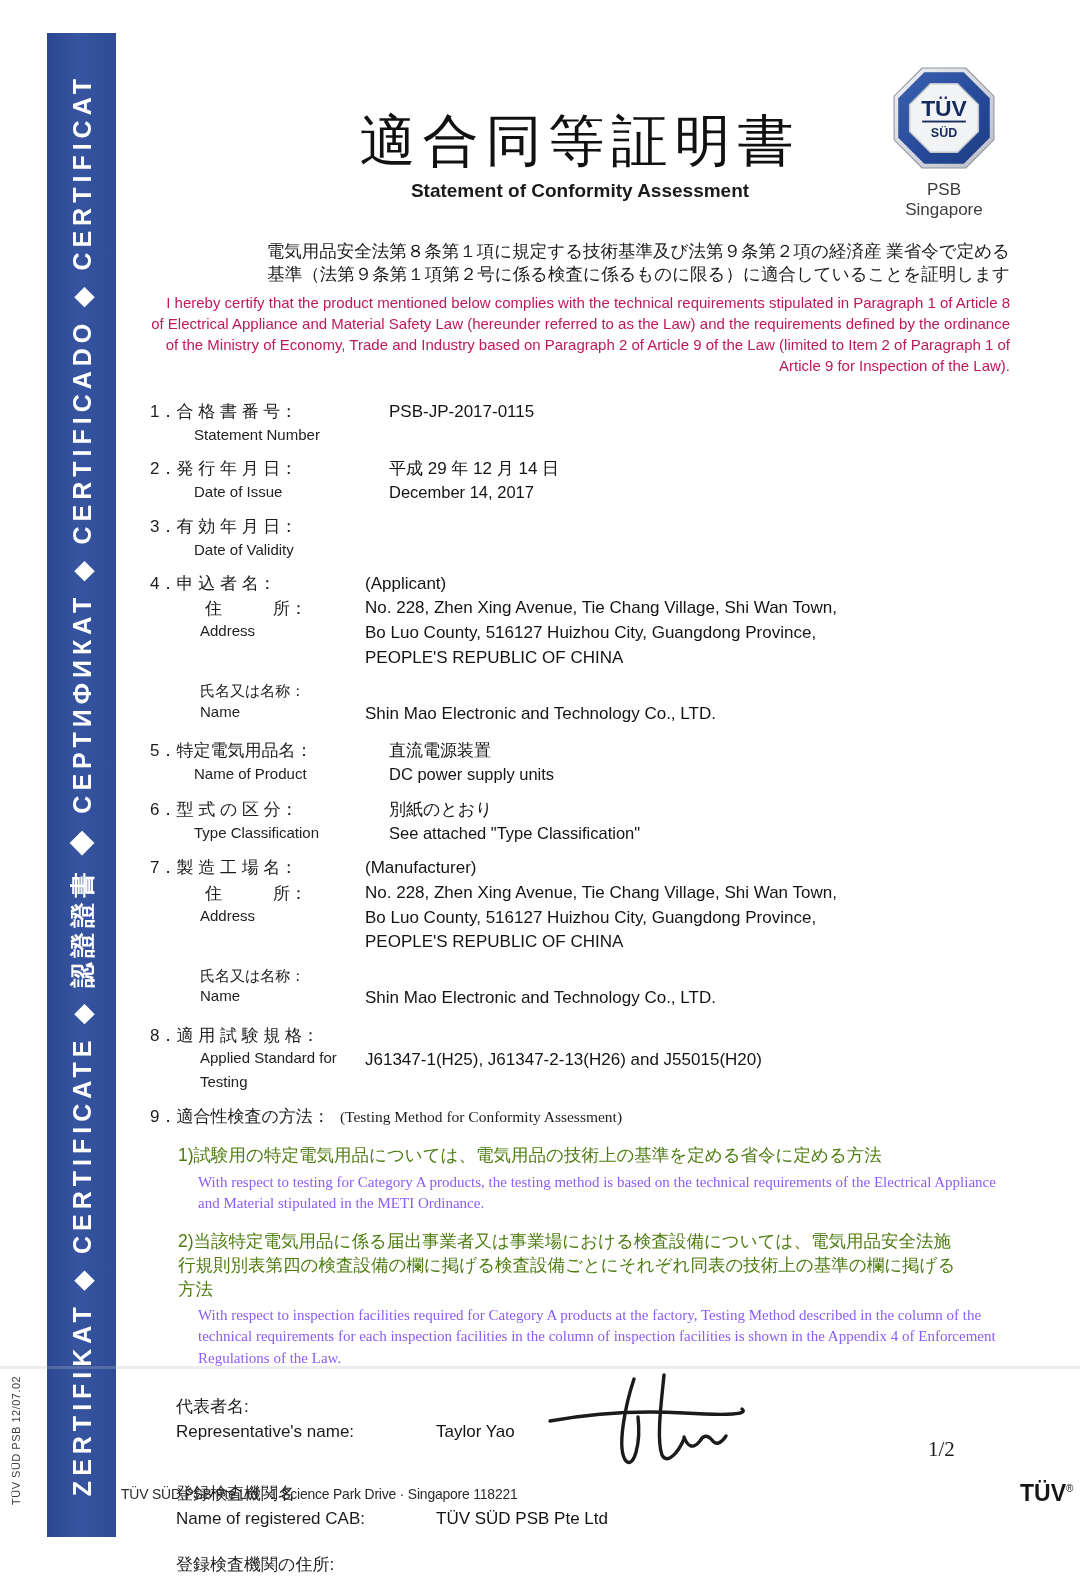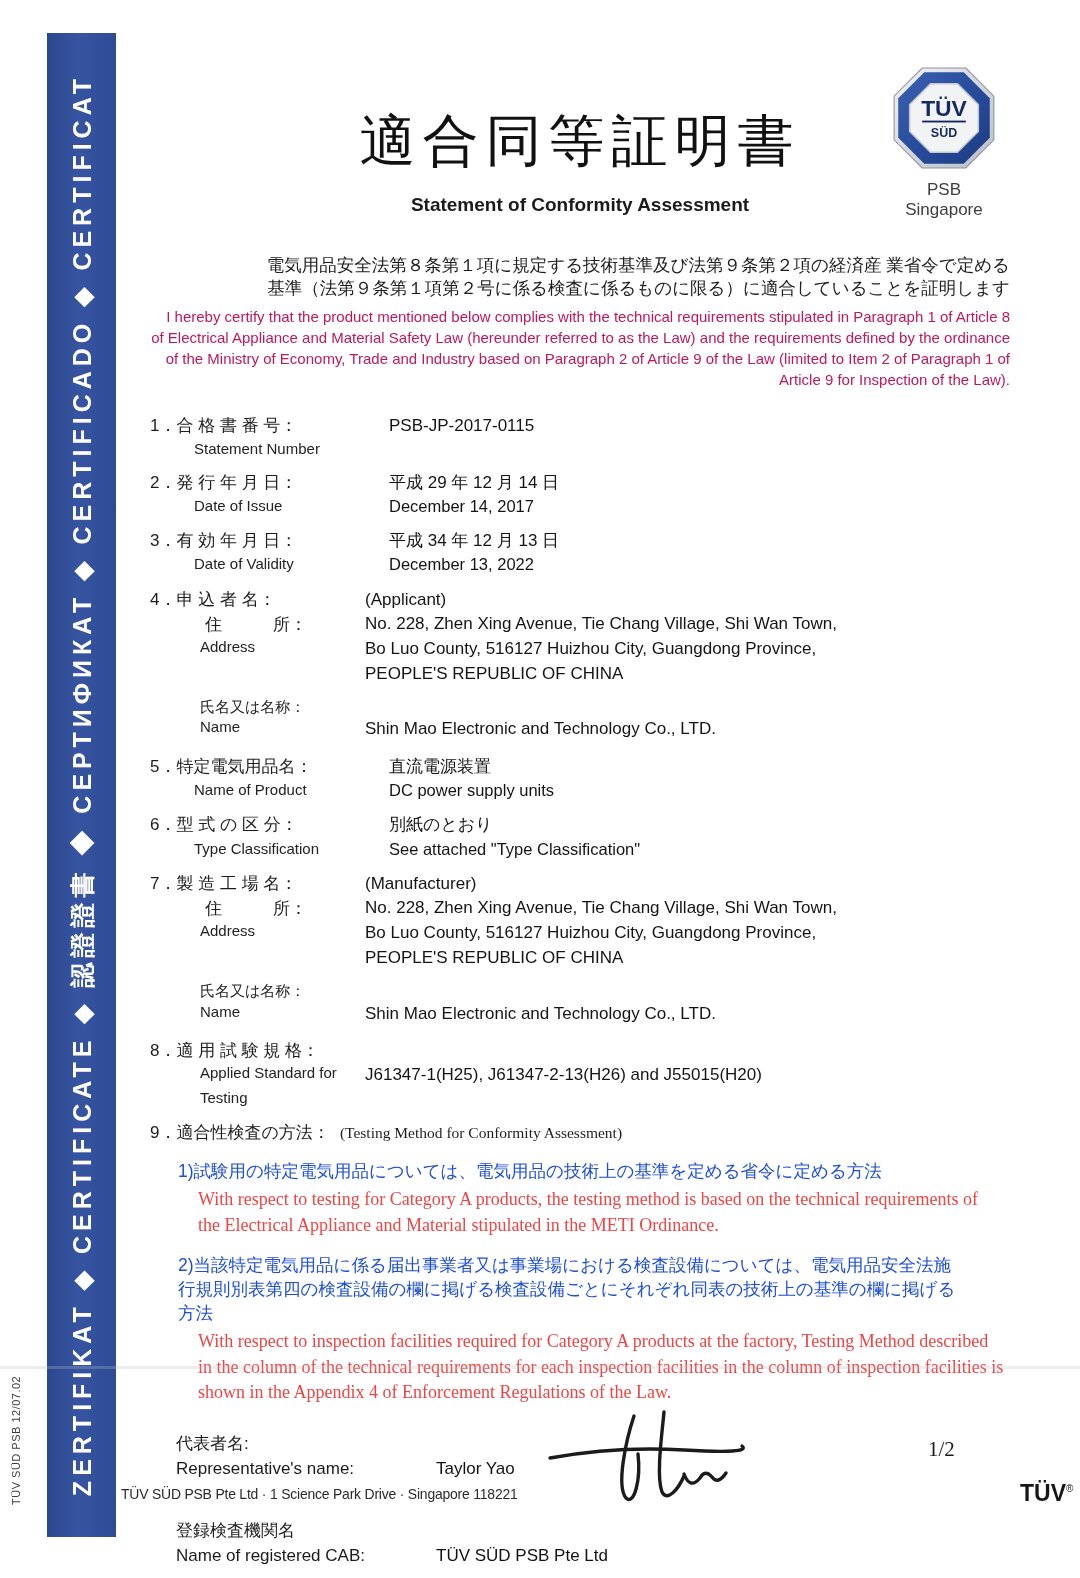--- a/index.html
+++ b/index.html
@@ -13,21 +13,21 @@
     transform:translate(-50%,-50%) rotate(-90deg);
     white-space:nowrap;color:#ffffff;font-weight:bold;
     font-size:25px;letter-spacing:5px;}
   .form-code{position:absolute;left:10px;top:1505px;transform-origin:0 0;
     transform:rotate(-90deg);font-size:11px;color:#3c3c3c;letter-spacing:.5px;white-space:nowrap;}
 
   
   .content{position:absolute;left:150px;top:0;width:860px;}
   .title{margin-top:104px;text-align:center;font-size:56px;letter-spacing:7px;
     font-weight:500;color:#111;font-family:"Liberation Serif",serif;}
-  .subtitle{margin-top:14px;text-align:center;font-size:19px;font-weight:bold;color:#1b1b1b;}
+  .subtitle{margin-top:0;text-align:center;font-size:19px;font-weight:bold;color:#1b1b1b;}
 
   .logo-wrap{position:absolute;left:888px;top:64px;width:112px;text-align:center;}
   .logo-caption{margin-top:4px;font-size:17px;color:#3d3d3d;}
 
   
   .intro{margin-top:38px;text-align:right;}
   .intro-jp{font-size:17.5px;line-height:1.33;color:#1c1c1c;}
   .intro-en{margin-top:5px;font-size:15px;line-height:1.42;color:#be185d;}
 
   
@@ -40,23 +40,23 @@
   .grid6{display:grid;grid-template-columns:215px 1fr;margin-bottom:15px;row-gap:2px;}
   .g-l2{padding-left:55px;font-size:17px;color:#1c1c1c;}
   .g-l3{padding-left:50px;font-size:15px;color:#222;}
   .g-gap{padding-top:10px;}
   .cellline{font-size:17px;color:#141414;line-height:1.32;}
 
   
   .sec9-head{margin-top:10px;font-size:17px;color:#1c1c1c;}
   .sec9-head .serif-en{font-family:"Liberation Serif",serif;font-size:15.5px;color:#1e1e1e;margin-left:10px;}
   .clause{margin-left:28px;margin-top:16px;}
-  .clause-jp{font-size:17.5px;color:#1d4ed8;line-height:1.35;white-space:pre-line;}
+  .clause-jp{font-size:17.5px;color:#4d7c0f;line-height:1.35;white-space:pre-line;}
   .clause-en{margin-left:20px;margin-top:4px;width:806px;
-    font-family:"Liberation Serif",serif;font-size:18px;line-height:1.42;color:#ef4444;}
+    font-family:"Liberation Serif",serif;font-size:15px;line-height:1.42;color:#8b5cf6;}
 
   
   .cab{margin-left:26px;margin-top:26px;}
   .cab-row{margin-bottom:24px;position:relative;}
   .cab-jp{font-size:17px;color:#1c1c1c;margin-bottom:4px;}
   .cab-en{display:inline-block;width:260px;font-size:17px;color:#1b1b1b;}
   .cab-val{font-size:17px;color:#121212;}
   .rep-row{margin-bottom:40px;}
   .signature{position:absolute;left:370px;top:-26px;}
 
@@ -133,24 +133,20 @@
           <div class="val">平成 29 年 12 月 14 日</div>
           <div class="val-en">December 14, 2017</div>
         </div>
       </div>
 
       <div class="item">
         <div>
           <div class="jp-lab"><span>3．</span><span>有 効 年 月 日：</span></div>
           <div class="en-lab">Date of Validity</div>
         </div>
-        <div>
-          <div class="val">平成 34 年 12 月 13 日</div>
-          <div class="val-en">December 13, 2022</div>
-        </div>
       </div>
 
       <div class="grid6">
         <div class="jp-lab"><span>4．</span><span>申 込 者 名：</span></div>
         <div class="cellline">(Applicant)</div>
         <div class="g-l2">住　　　所：</div>
         <div class="cellline">No. 228, Zhen Xing Avenue, Tie Chang Village, Shi Wan Town,</div>
         <div class="g-l3">Address</div>
         <div class="cellline">Bo Luo County, 516127 Huizhou City, Guangdong Province,</div>
         <div></div>

